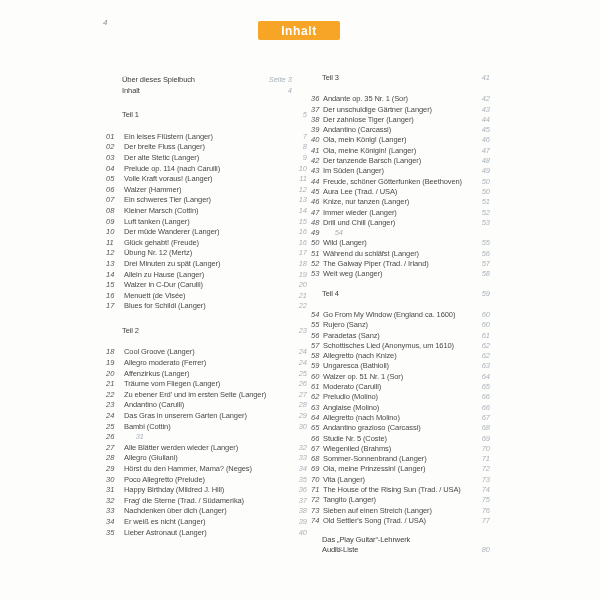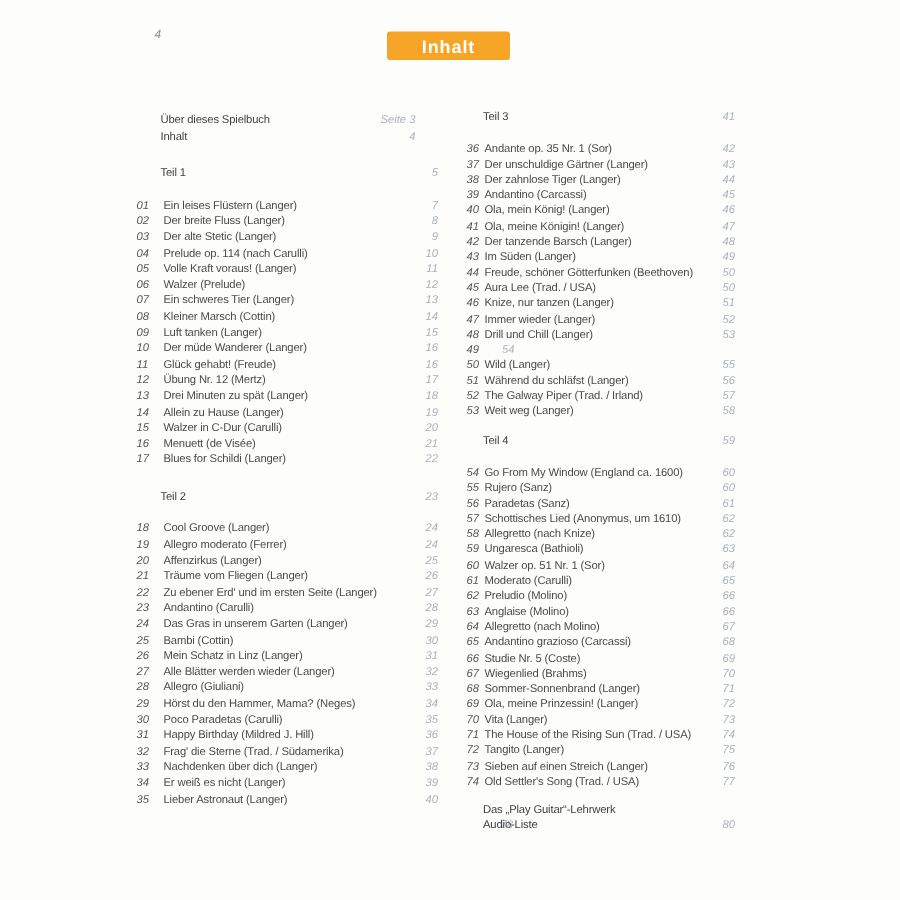--- a/index.html
+++ b/index.html
@@ -14,21 +14,21 @@
     position:absolute;left:103px;top:18px;
     font-size:8px;color:#8d8d8d;font-style:italic;
   }
   .badge{
     position:absolute;left:258px;top:21px;width:82px;height:19px;
     border-radius:2px;
     display:flex;align-items:center;justify-content:center;
     color:#ffffff;font-weight:bold;font-size:12px;letter-spacing:.6px;
   }
   .col{position:absolute;top:70px;font-size:7.5px;}
-  #col-left{left:91px;width:201px;padding-top:5px;}
+  #col-left{left:106px;width:201px;padding-top:5px;}
   #col-right{left:311px;width:179px;padding-top:3px;}
   .row{display:flex;align-items:baseline;white-space:nowrap;}
   #col-left .row{height:10.6px;line-height:10.6px;}
   #col-right .row{height:10.3px;line-height:10.3px;}
   .no{flex:none;width:18px;font-style:italic;color:#565656;}
   #col-right .no{width:12px;}
   .title{flex:1;overflow:visible;color:#4a4a4a;letter-spacing:-0.1px;}
   .pg{flex:none;min-width:20px;text-align:right;color:#a9b2ba;font-style:italic;}
   .section-header .title,.meta .title{margin-left:16px;color:#3f3f3f;}
   #col-right .section-header .title,#col-right .meta .title{margin-left:11px;}
@@ -78,21 +78,21 @@
       <span class="title">Prelude op. 114 (nach Carulli)</span>
       <span class="pg">10</span>
     </div>
     <div class="row entry">
       <span class="no">05</span>
       <span class="title">Volle Kraft voraus! (Langer)</span>
       <span class="pg">11</span>
     </div>
     <div class="row entry">
       <span class="no">06</span>
-      <span class="title">Walzer (Prelude)</span>
+      <span class="title">Walzer (Hammer)</span>
       <span class="pg">12</span>
     </div>
     <div class="row entry">
       <span class="no">07</span>
       <span class="title">Ein schweres Tier (Langer)</span>
       <span class="pg">13</span>
     </div>
     <div class="row entry">
       <span class="no">08</span>
       <span class="title">Kleiner Marsch (Cottin)</span>
@@ -182,41 +182,40 @@
       <span class="title">Das Gras in unserem Garten (Langer)</span>
       <span class="pg">29</span>
     </div>
     <div class="row entry">
       <span class="no">25</span>
       <span class="title">Bambi (Cottin)</span>
       <span class="pg">30</span>
     </div>
     <div class="row entry">
       <span class="no">26</span>
-      <span class="title">Mein Schatz in Linz (Langer)</span>
       <span class="pg">31</span>
     </div>
     <div class="row entry">
       <span class="no">27</span>
       <span class="title">Alle Blätter werden wieder (Langer)</span>
       <span class="pg">32</span>
     </div>
     <div class="row entry">
       <span class="no">28</span>
       <span class="title">Allegro (Giuliani)</span>
       <span class="pg">33</span>
     </div>
     <div class="row entry">
       <span class="no">29</span>
       <span class="title">Hörst du den Hammer, Mama? (Neges)</span>
       <span class="pg">34</span>
     </div>
     <div class="row entry">
       <span class="no">30</span>
-      <span class="title">Poco Paradetas (Carulli)</span>
+      <span class="title">Poco Allegretto (Prelude)</span>
       <span class="pg">35</span>
     </div>
     <div class="row entry">
       <span class="no">31</span>
       <span class="title">Happy Birthday (Mildred J. Hill)</span>
       <span class="pg">36</span>
     </div>
     <div class="row entry">
       <span class="no">32</span>
       <span class="title">Frag' die Sterne (Trad. / Südamerika)</span>

